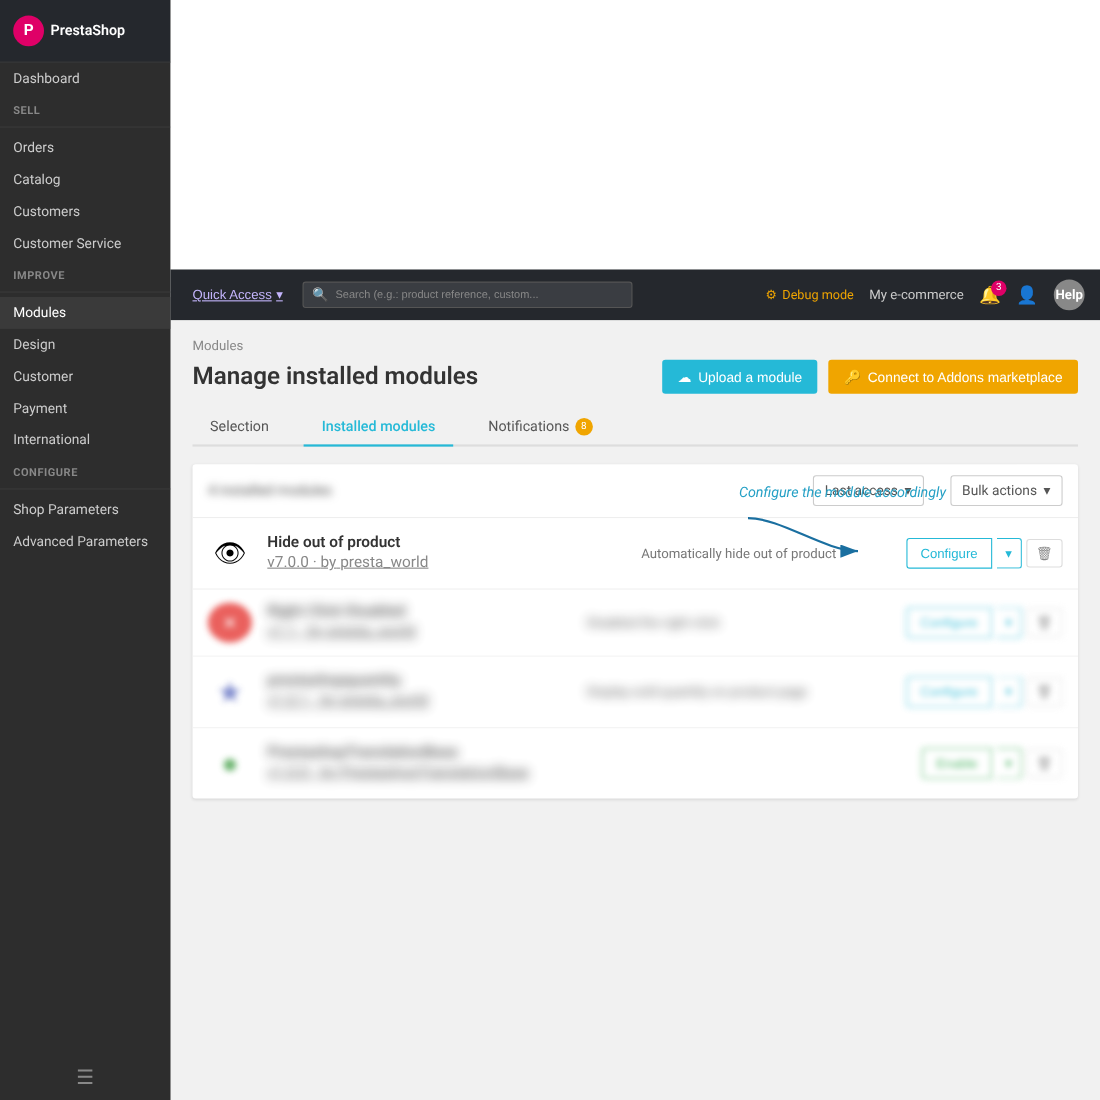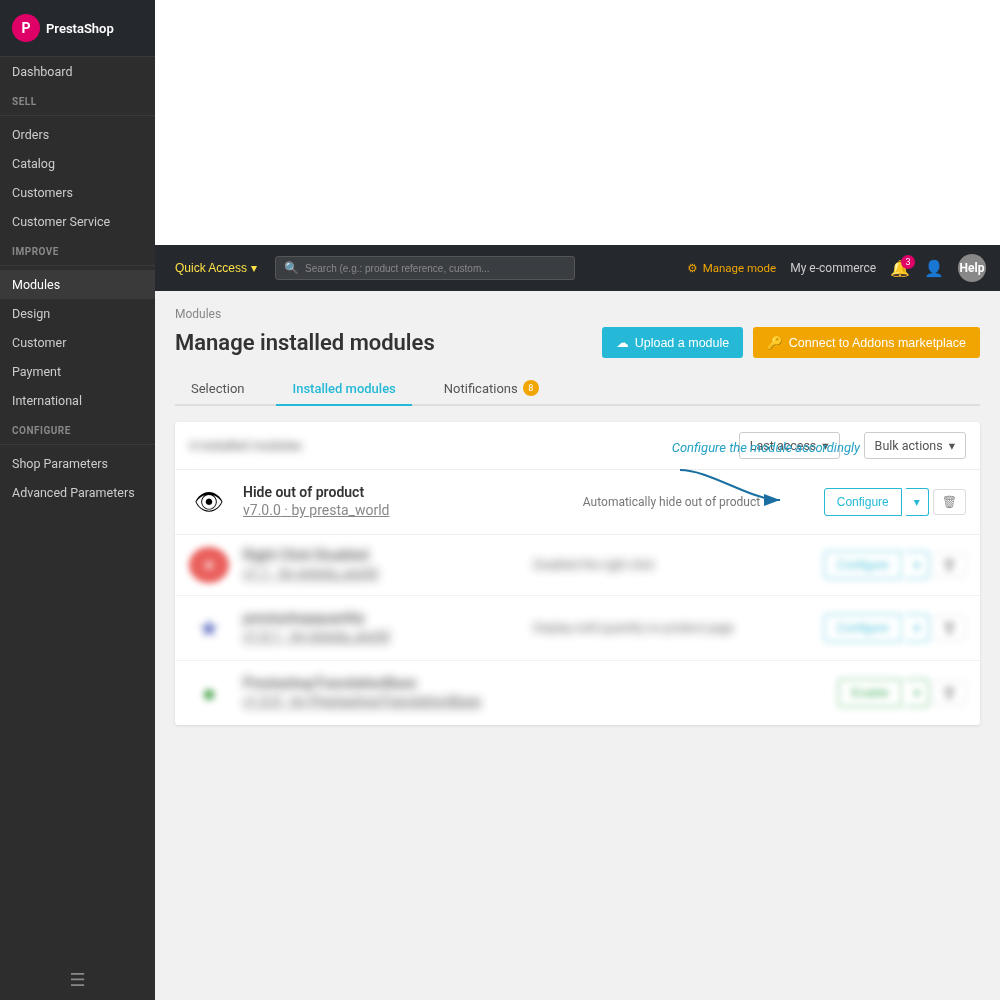--- a/index.html
+++ b/index.html
@@ -86,27 +86,28 @@
       display: flex;
       align-items: center;
       padding: 0 14px;
       height: 46px;
       gap: 12px;
       flex-shrink: 0;
     }
     .quick-access-btn {
       background: transparent;
       border: none;
-      color: #fde047;
+      color: #c4b5fd;
       font-size: 12px;
       cursor: pointer;
       display: flex;
       align-items: center;
       gap: 4px;
       padding: 4px 6px;
+      text-decoration: underline;
     }
     .search-bar {
       flex: 1;
       max-width: 300px;
       background: #3a3d42;
       border: 1px solid #555;
       border-radius: 3px;
       display: flex;
       align-items: center;
       padding: 4px 8px;
@@ -518,21 +519,21 @@
         <span>Quick Access</span>
         <span>▾</span>
       </button>
       <div class="search-bar">
         <span style="color:#888;font-size:12px;">🔍</span>
         <input type="text" placeholder="Search (e.g.: product reference, custom..." style="">
       </div>
       <div class="topbar-right">
         <div class="debug-mode">
           <span>⚙</span>
-          <span>Manage mode</span>
+          <span>Debug mode</span>
         </div>
         <span class="topbar-link">My e-commerce</span>
         <div class="topbar-icon">
           🔔
           <span class="badge">3</span>
         </div>
         <div class="topbar-icon">👤</div>
         <div class="help-btn">
           <span>Help</span>
         </div>

